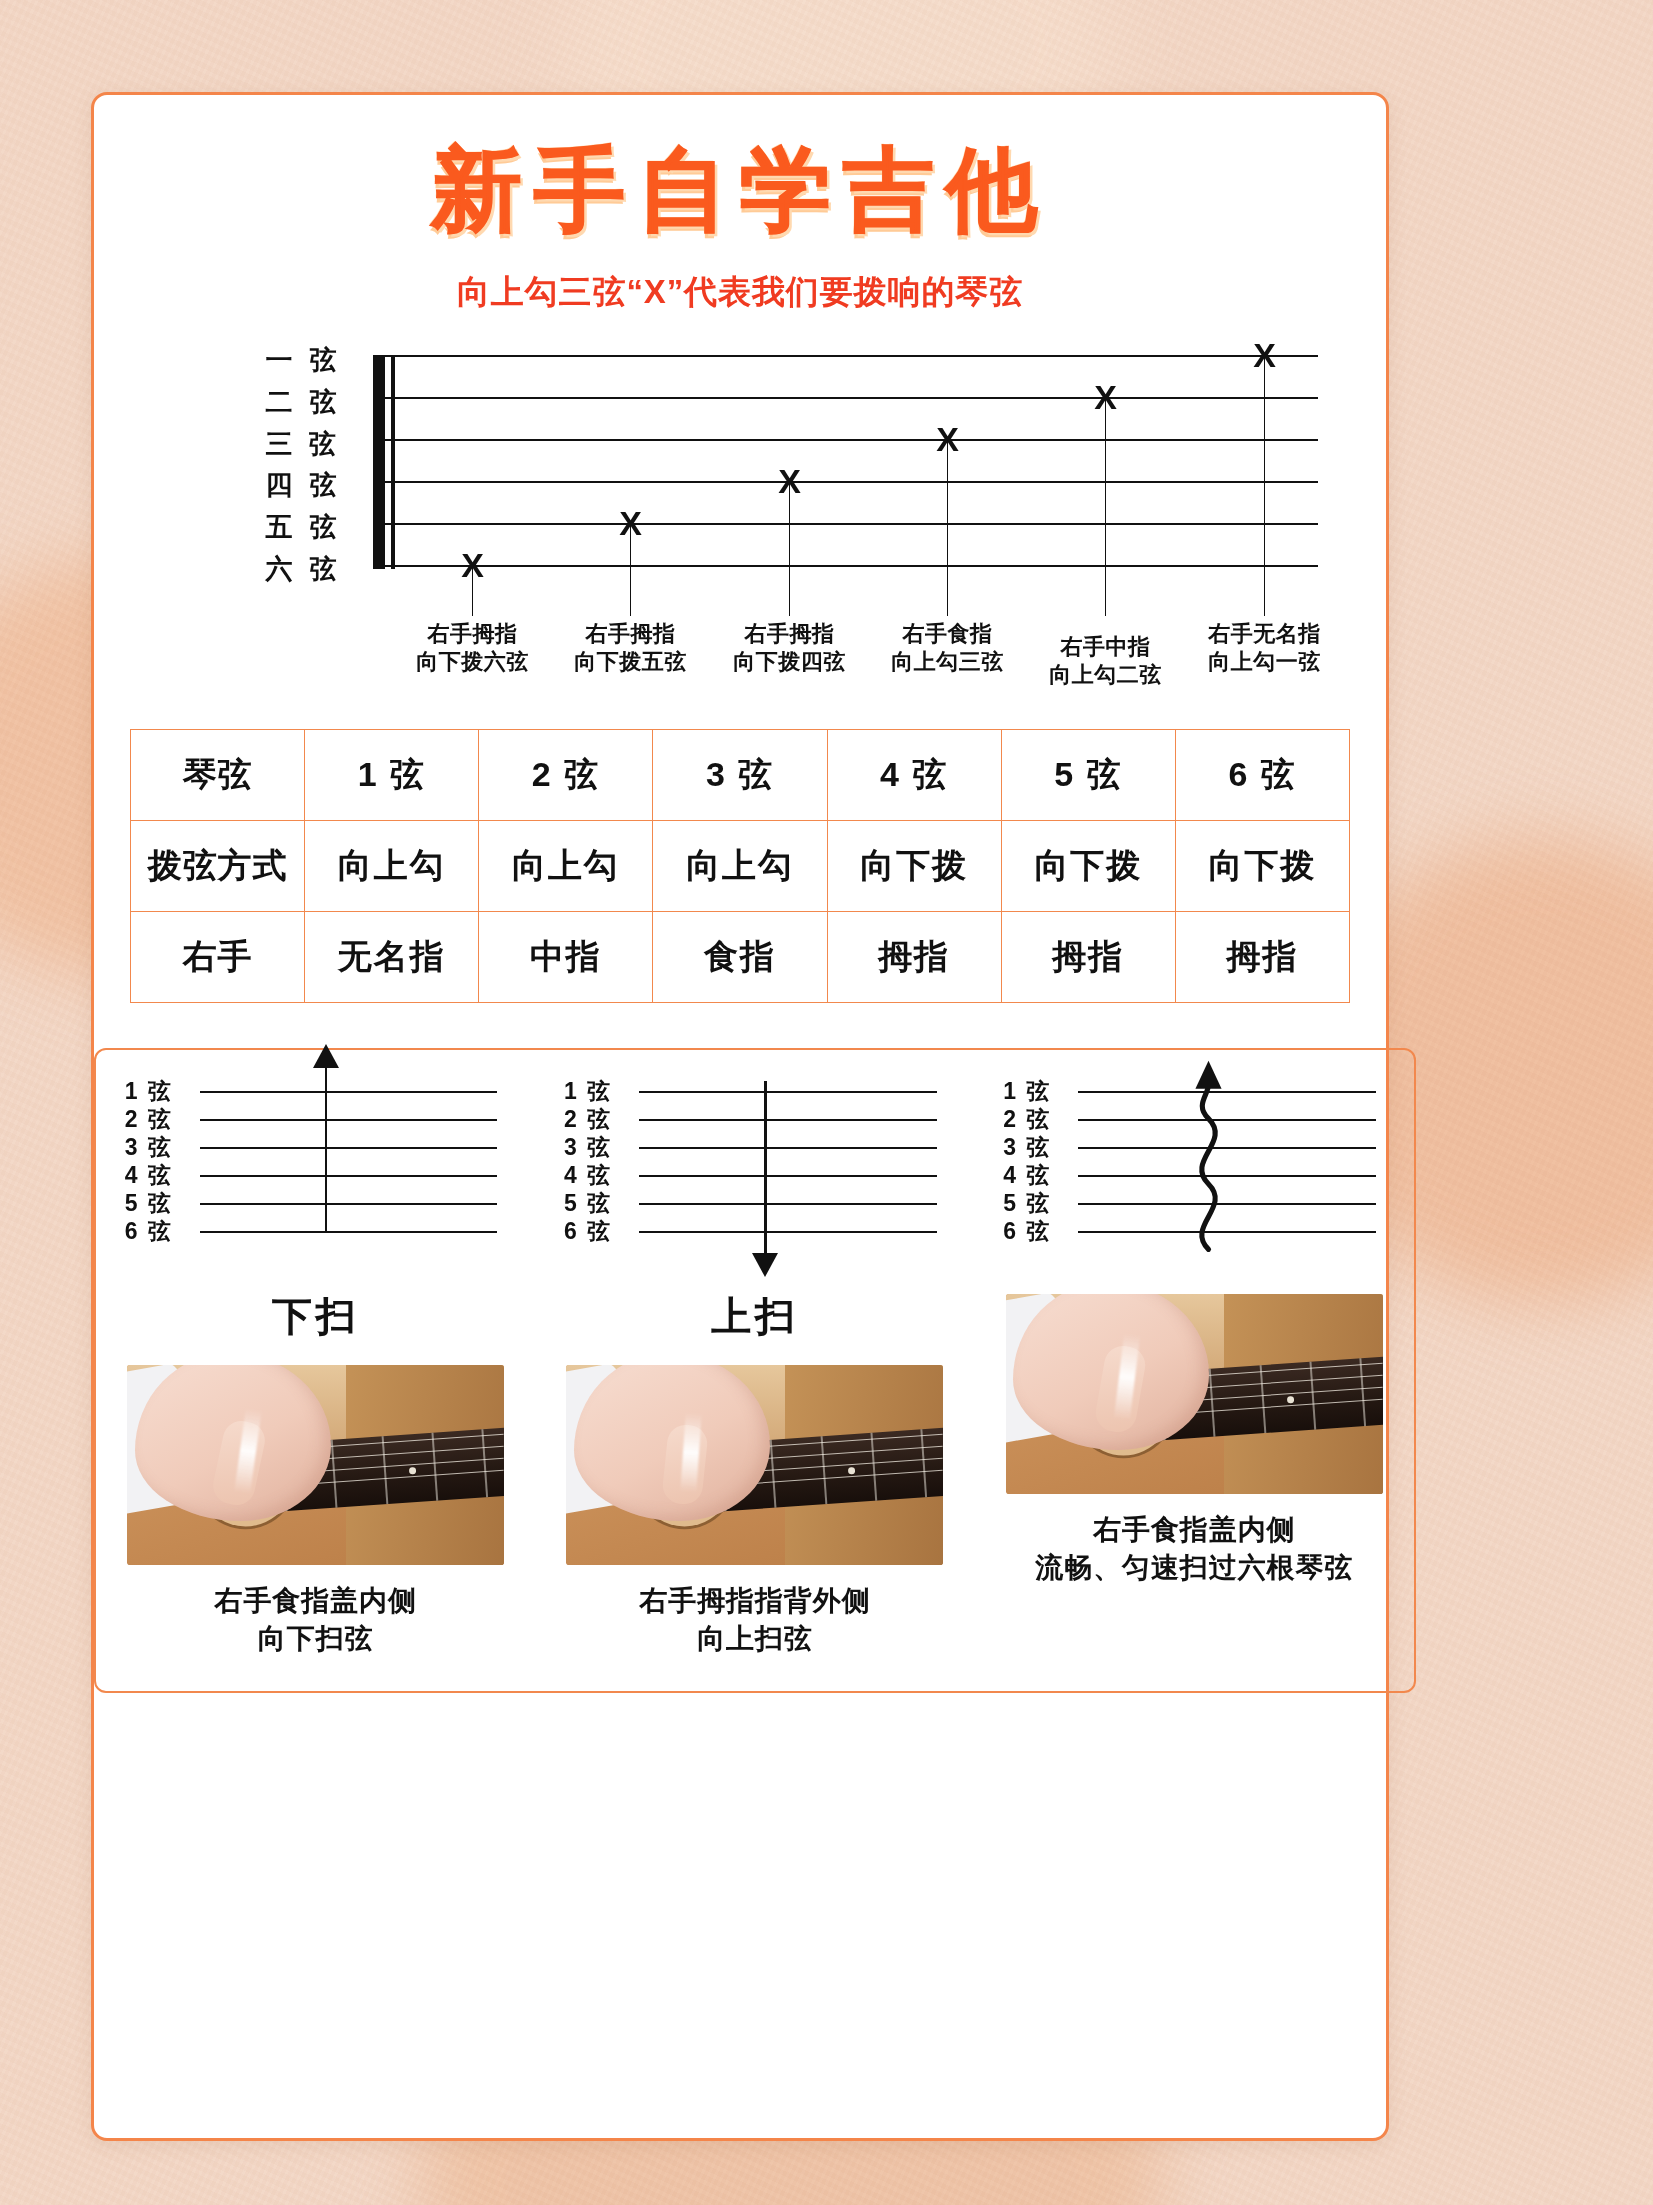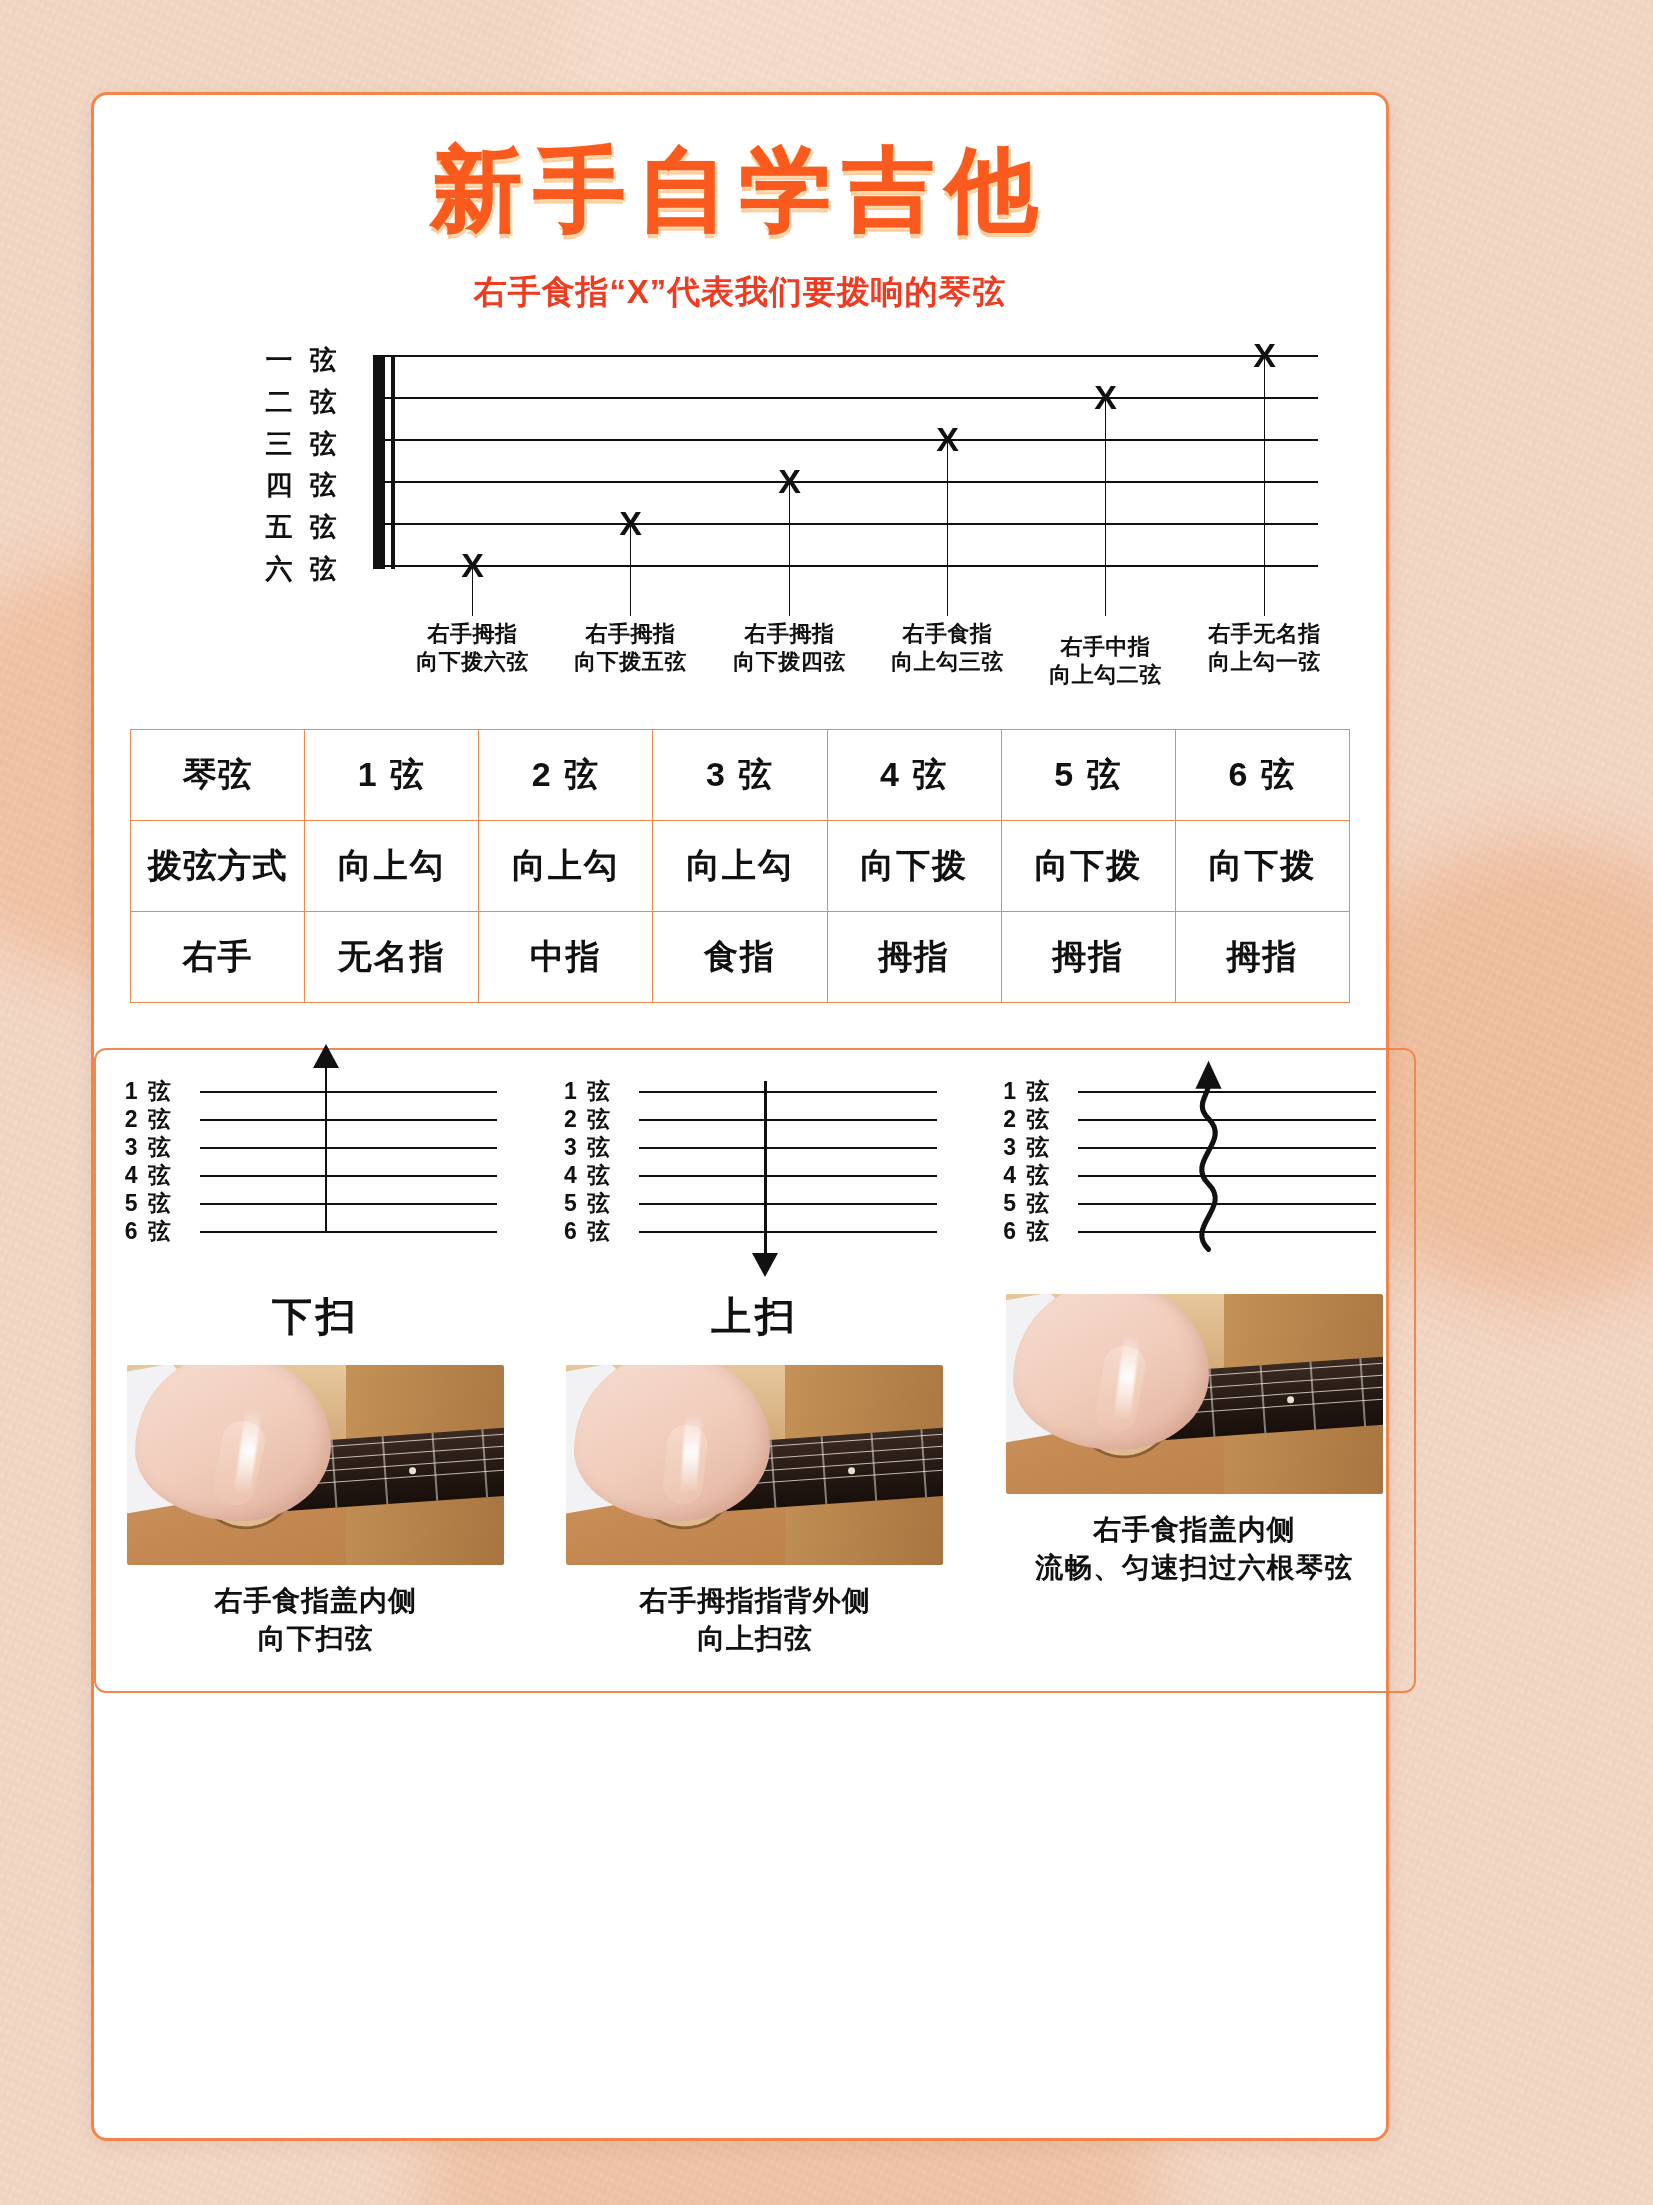--- a/index.html
+++ b/index.html
@@ -371,27 +371,27 @@
   <div class="bgblob" style="right:-121px;top:838px;width:466px;height:466px;background:#eeae84;"></div>
   <div class="bgblob" style="left:559px;top:-140px;width:559px;height:373px;background:#f8e3d2;"></div>
   <div class="bgblob" style="left:419px;bottom:-186px;width:745px;height:419px;background:#edb892;"></div>
 </div>
 
 <div id="poster">
 
   <div id="title">新手自学吉他</div>
 
 
-  <div id="red-note">右手食指“X”代表我们要拨响的琴弦</div>
+  <div id="red-note">向上勾三弦“X”代表我们要拨响的琴弦</div>
 
   <div id="tab-wrap">
 
     <div class="tab-label" style="left:154px;top:3.7px;">一 弦</div>
     <div class="tab-label" style="left:154px;top:46px;">二 弦</div>
-    <div class="tab-label" style="left:154px;top:88px;">三 弦</div>
+    <div class="tab-label" style="left:154px;top:88px;font-family:Liberation Serif, serif;">三 弦</div>
     <div class="tab-label" style="left:154px;top:129px;">四 弦</div>
     <div class="tab-label" style="left:154px;top:171px;">五 弦</div>
     <div class="tab-label" style="left:154px;top:213px;">六 弦</div>
 
     <div id="staff">
       <div class="nut"></div>
       <div class="nut2"></div>
       <div class="staff-line" style="top:0px;"></div>
       <div class="staff-line" style="top:42px;"></div>
       <div class="staff-line" style="top:84px;"></div>

